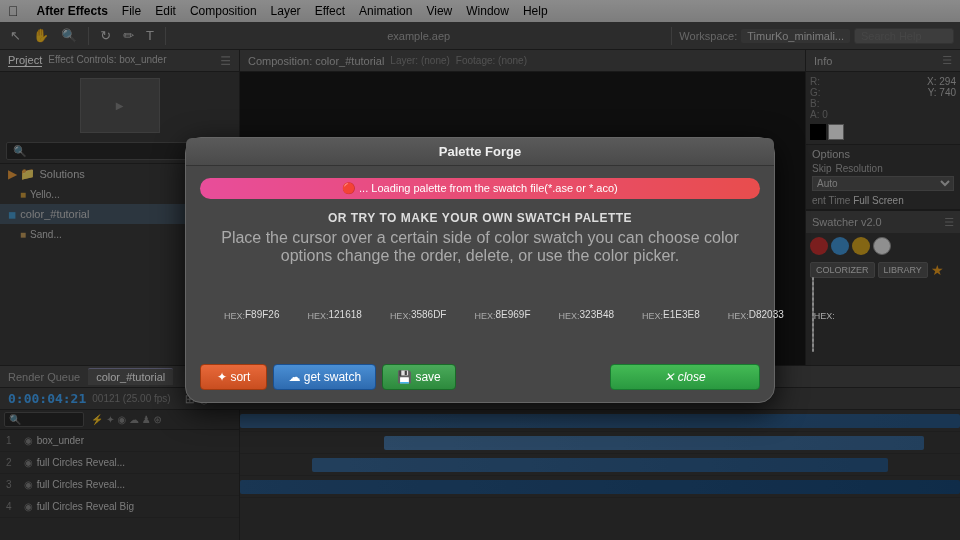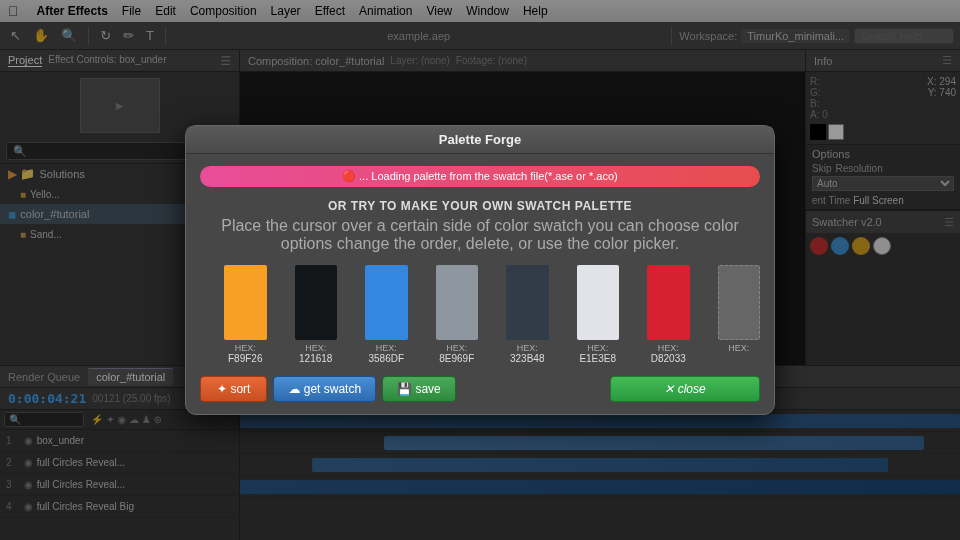--- a/index.html
+++ b/index.html
@@ -224,21 +224,21 @@
       z-index: 100;
       display: flex;
       align-items: center;
       justify-content: center;
     }
 
     #palette-dialog {
       width: 590px;
       background: #474747;
       border: 1px solid #666;
-      border-radius: 11px;
+      border-radius: 16px;
       box-shadow: 0 8px 30px rgba(0,0,0,0.8);
       padding: 0;
       position: relative;
     }
 
     .dialog-title-bar {
       background: linear-gradient(to bottom, #5a5a5a, #4a4a4a);
       border-radius: 6px 6px 0 0;
       padding: 6px 12px;
       text-align: center;
@@ -281,21 +281,21 @@
     
     .swatches-row {
       display: flex;
       gap: 4px;
       margin-bottom: 4px;
     }
 
     .swatch-item {
       flex: 1;
       display: flex;
-      flex-direction: column;
+      flex-direction: row;
       align-items: center;
       padding-left: 24px;
     }
 
     .swatch-block {
       width: 100%;
       height: 75px;
       border-radius: 2px;
       cursor: pointer;
     }
@@ -680,20 +680,25 @@
       <div class="swatcher-header">
         <span>Swatcher v2.0</span>
         <span style="color:#888;">☰</span>
       </div>
       <div class="swatcher-colors">
         <div class="swatch-dot" style="background:#cc3333;"></div>
         <div class="swatch-dot" style="background:#4499dd;"></div>
         <div class="swatch-dot" style="background:#ddaa22;"></div>
         <div class="swatch-dot" style="background:#eeeeee;border:1px solid #999;"></div>
       </div>
+      <div class="swatcher-buttons">
+        <button class="swatcher-btn" style="background:#555;color:#ddd;border:1px solid #666;">COLORIZER</button>
+        <button class="swatcher-btn" style="background:#555;color:#ddd;border:1px solid #666;">LIBRARY</button>
+        <span style="color:#f0a020;font-size:14px;">★</span>
+      </div>
     </div>
   </div>
 </div>
 
 <div id="dialog-overlay">
   <div id="palette-dialog">
     <div class="dialog-title-bar">
       <span>Palette Forge</span>
     </div>
     <div class="dialog-body">

